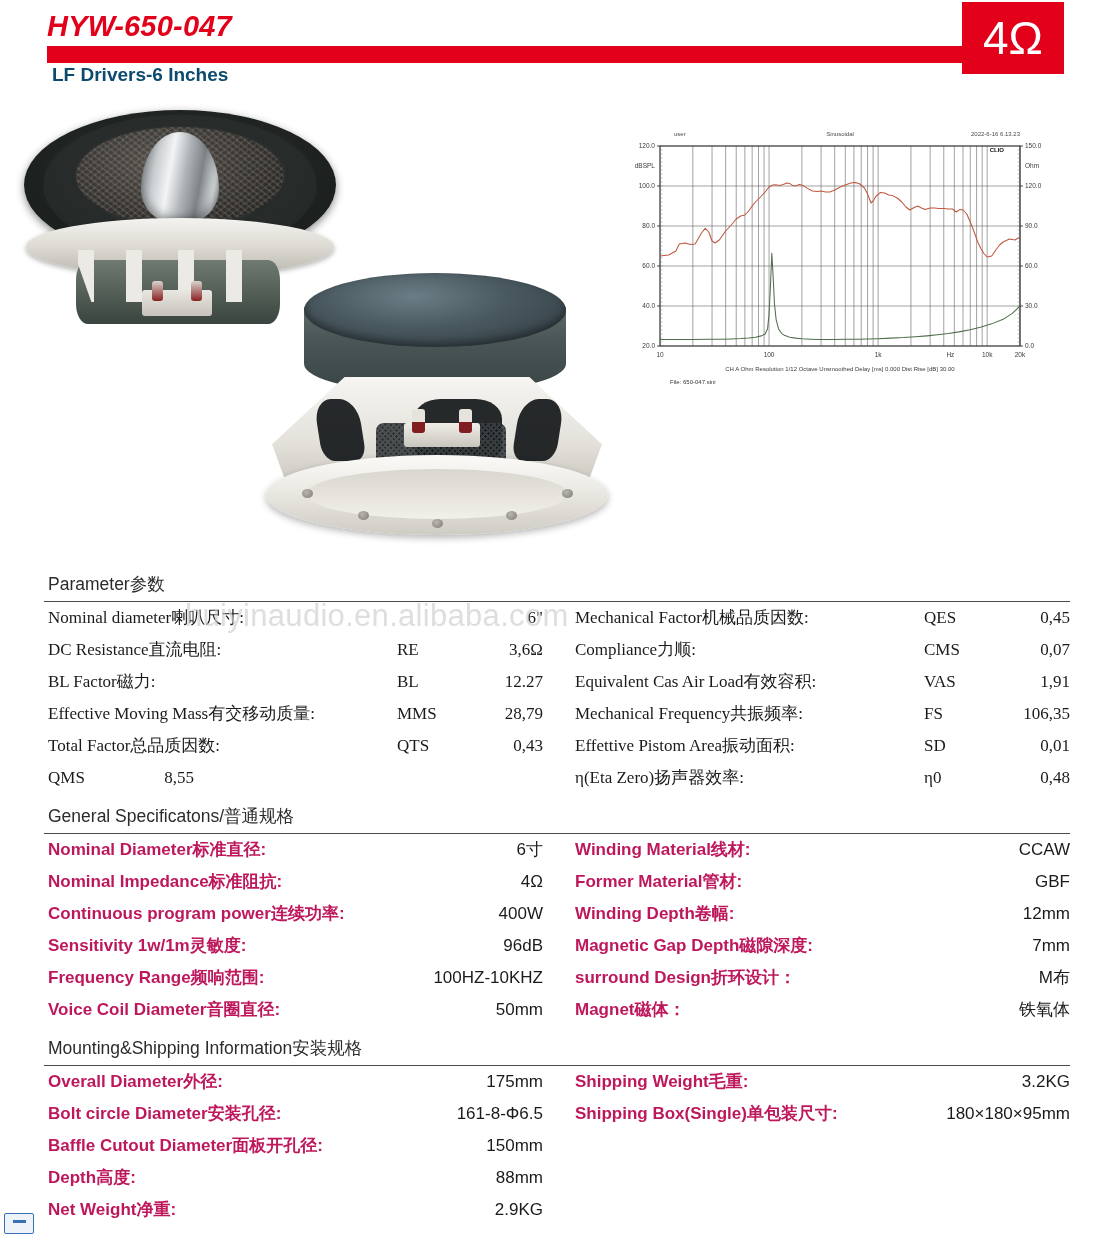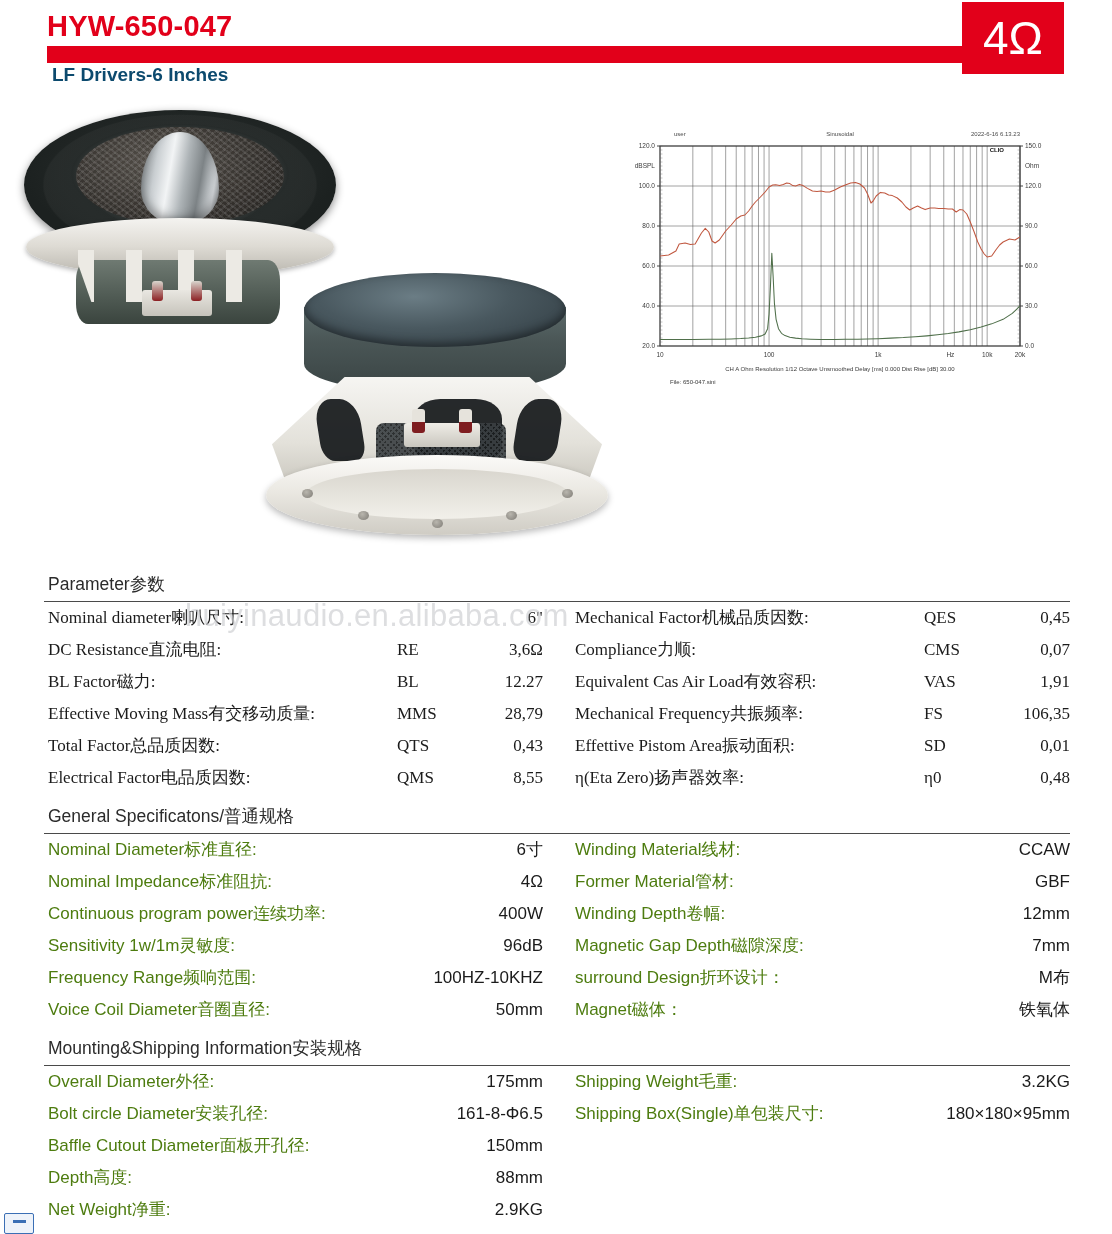--- a/index.html
+++ b/index.html
@@ -8,21 +8,21 @@
     width:1112px;height:1234px;background:#fff;
     font-family:"Liberation Sans","DejaVu Sans",sans-serif;
     color:#1b1b1b;overflow:hidden;position:relative;
   }
   .sheet{position:relative;width:1112px;height:1234px;}
 
   
   .hdr{position:absolute;left:0;top:0;width:1112px;height:100px;}
   .hdr-model{
     position:absolute;left:47px;top:10px;
-    font-size:29px;font-weight:700;color:#e2001a;letter-spacing:.2px;
+    font-size:29px;font-weight:700;color:#e2001a;letter-spacing:.2px;font-style:italic;
   }
   .hdr-bar{
     position:absolute;left:47px;top:46px;width:1017px;height:17px;background:#e2001a;
   }
   .hdr-badge{
     position:absolute;left:962px;top:2px;width:102px;height:72px;background:#e2001a;
     color:#fff;display:flex;align-items:center;justify-content:center;
     font-size:46px;line-height:1;font-weight:400;
   }
   .hdr-sub{
@@ -161,21 +161,21 @@
     padding:7px 0 8px 4px;white-space:nowrap;font-family:Liberation Serif, serif;
   }
   .row .lbl{flex:1 1 auto;color:#1b1b1b;}
   .row .sym{width:76px;flex:0 0 76px;color:#1b1b1b;}
   .row .val{flex:0 0 auto;text-align:right;min-width:62px;color:#1b1b1b;}
   .row.p .val{min-width:70px;}
   .rowg{
     display:flex;align-items:baseline;justify-content:space-between;
     font-size:17px;line-height:1;padding:7px 0 8px 4px;white-space:nowrap;
   }
-  .rowg .lbl{color:#4d7c0f;}
+  .rowg .lbl{color:#be185d;font-weight:bold;}
   .rowg .val{color:#1b1b1b;text-align:right;}
 
   
   .corner-chip{
     position:absolute;left:4px;top:1213px;width:28px;height:19px;
     border:1.5px solid #3b6fb5;background:#eef3fa;border-radius:2px;
   }
   .corner-chip span{
     display:block;margin:6px auto 0;width:13px;height:3px;background:#3b6fb5;
   }
@@ -445,21 +445,20 @@
             <span class="lbl">Effective Moving Mass有交移动质量:</span>
             <span class="sym">MMS</span>
             <span class="val">28,79</span>
           </div>
           <div class="row p">
             <span class="lbl">Total Factor总品质因数:</span>
             <span class="sym">QTS</span>
             <span class="val">0,43</span>
           </div>
           <div class="row p">
-            <span class="lbl">Electrical  Factor电品质因数:</span>
             <span class="sym">QMS</span>
             <span class="val">8,55</span>
           </div>
         </div>
       <div class="col right" id="param-right">
           <div class="row p">
             <span class="lbl">Mechanical Factor机械品质因数:</span>
             <span class="sym">QES</span>
             <span class="val">0,45</span>
           </div>

